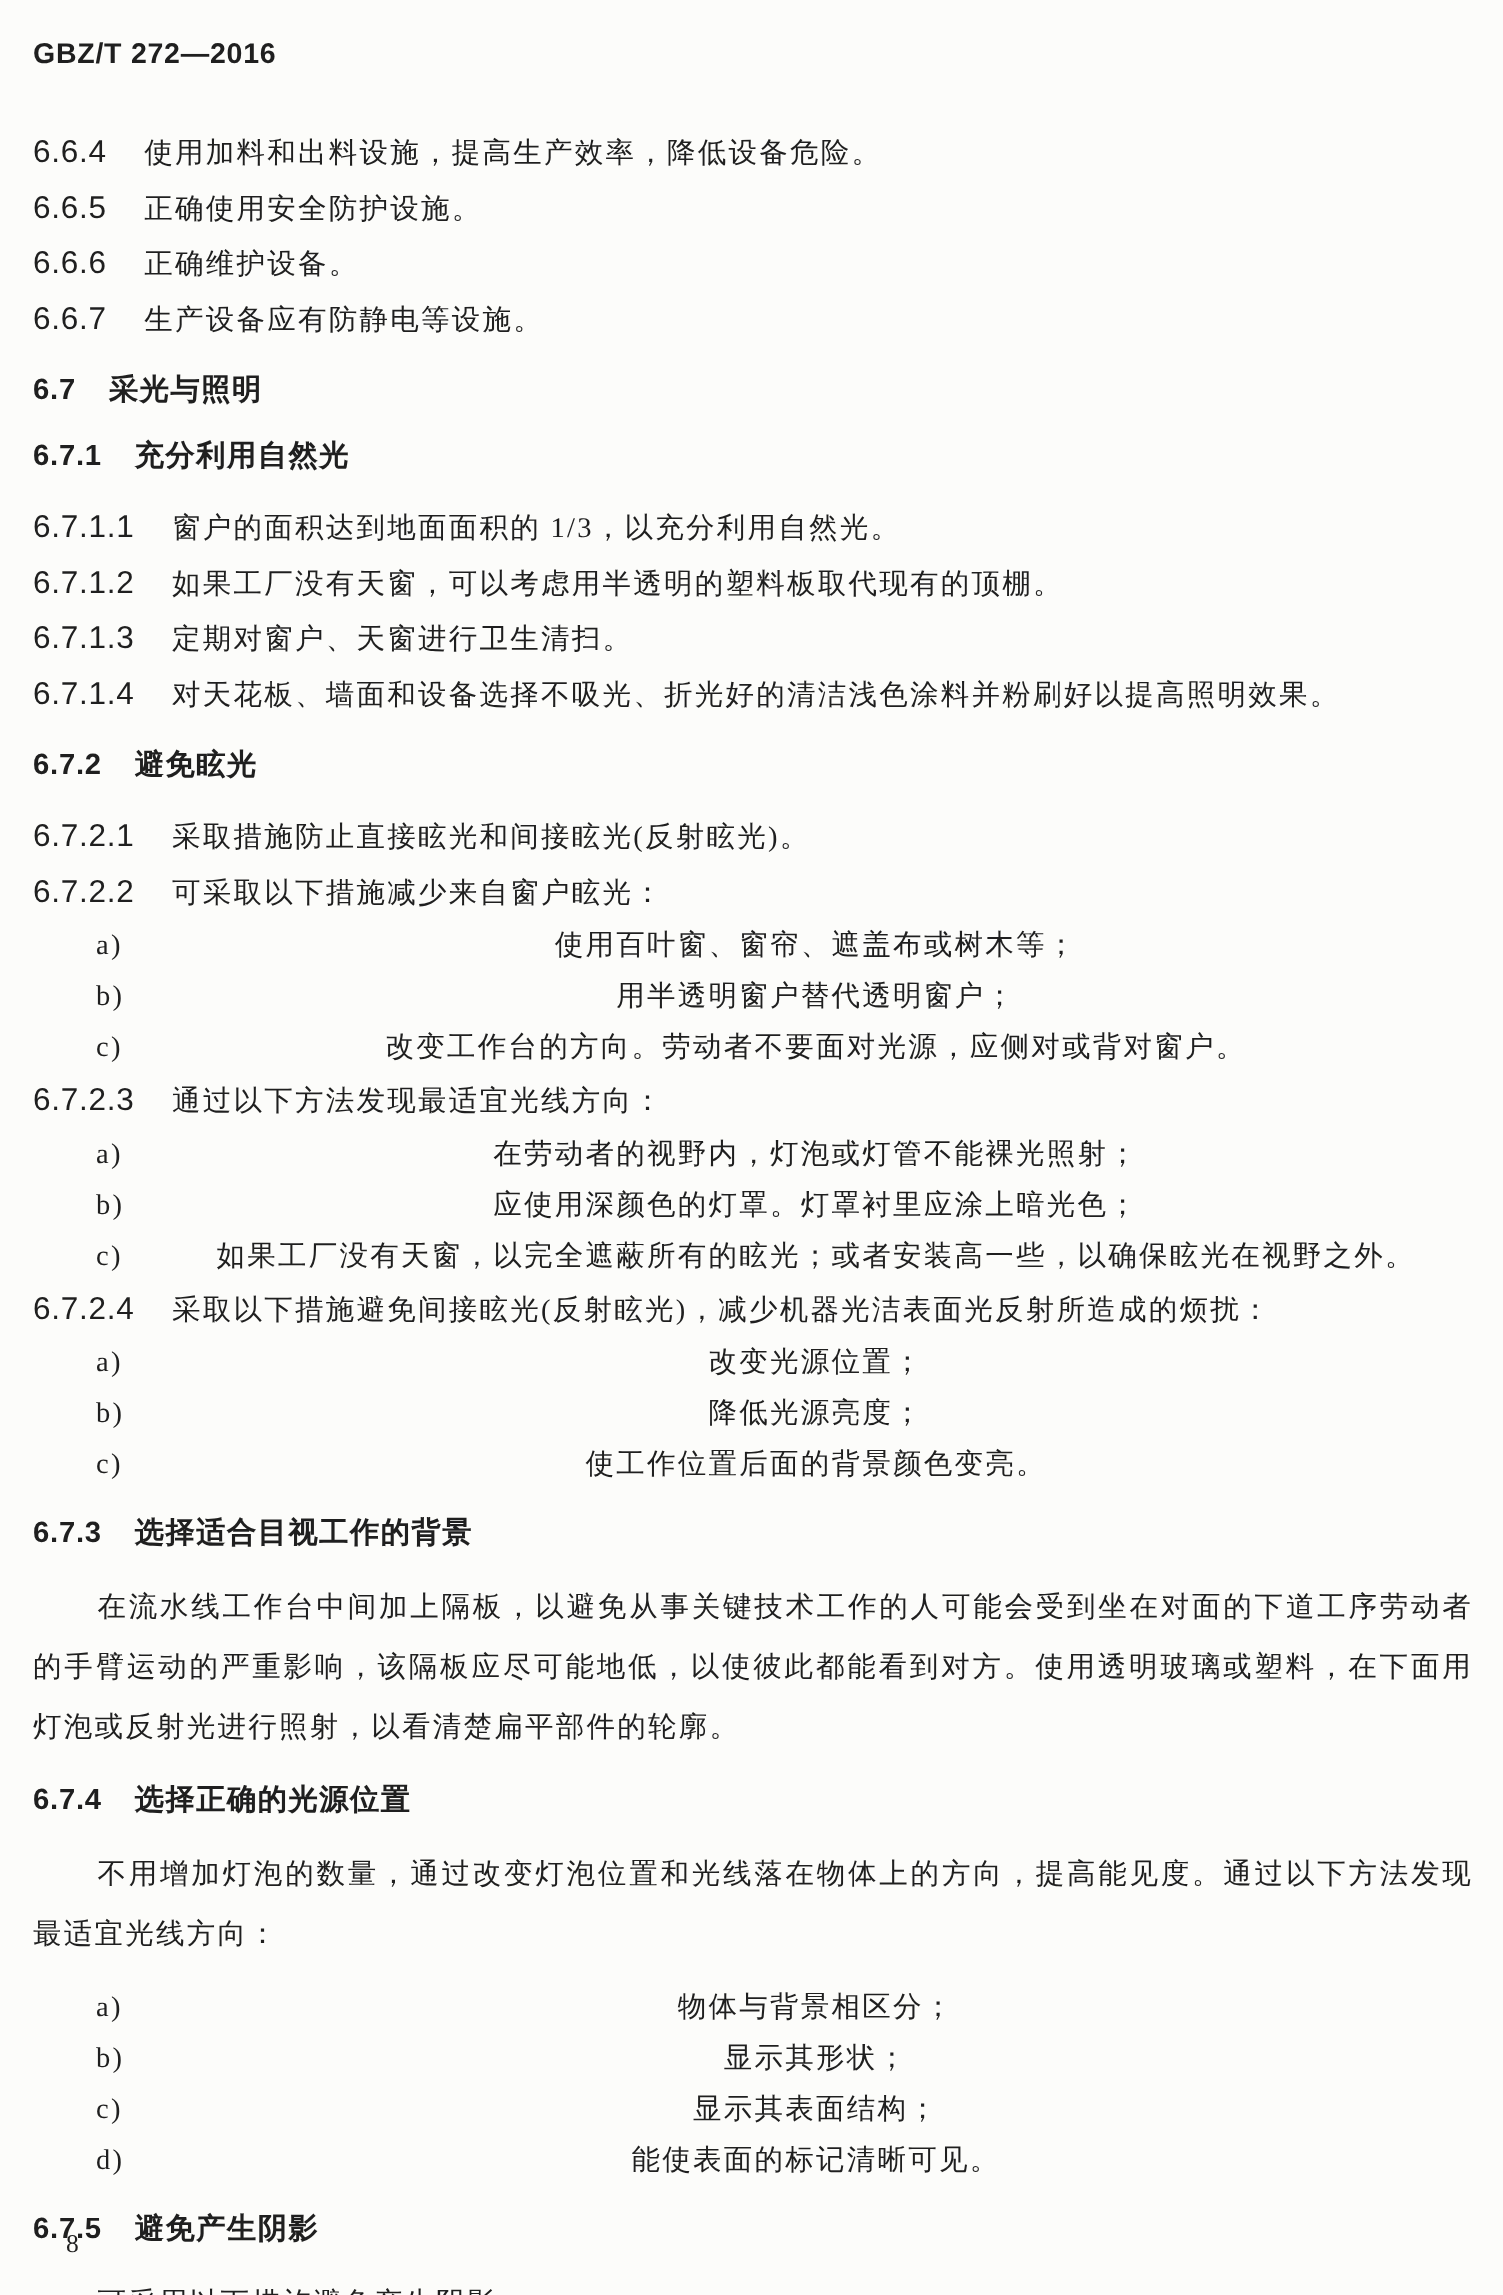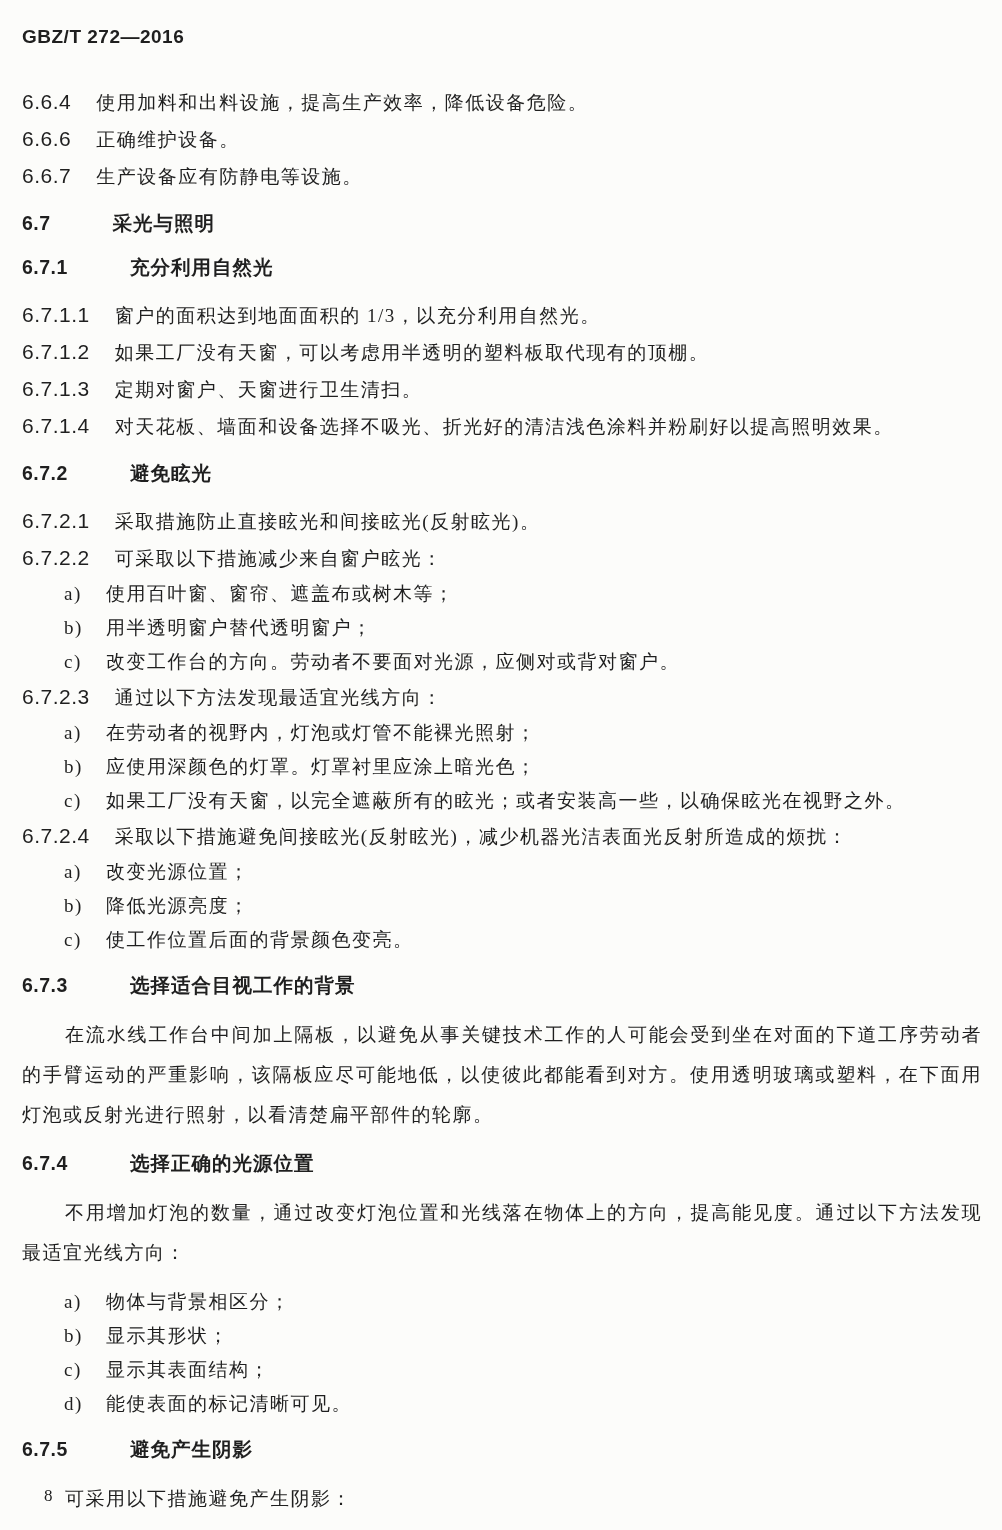--- a/index.html
+++ b/index.html
@@ -39,37 +39,36 @@
   .clause .txt { flex: 1; }
   .heading {
     display: flex;
     align-items: flex-end;
     font-family: "Liberation Sans", "DejaVu Sans", sans-serif;
     font-weight: 700;
     font-size: 19.5px;
     letter-spacing: 1px;
     line-height: 28px;
     margin: 14px 0 16px 0;
-    gap: 40px;
   }
   .heading .num {
     letter-spacing: 0.5px;
     margin-right: 22px;
     white-space: nowrap;
   }
   .item {
     display: flex;
     align-items: baseline;
     padding-left: 42px;
     font-size: 19px;
     line-height: 34px;
     letter-spacing: 1.5px;
   }
   .item .marker { flex: 0 0 42px; }
-  .item .txt { flex: 1; }
+  .item .txt { flex: 1; text-align: center; }
   .para {
     margin: 6px 0 12px 0;
     font-size: 19px;
     line-height: 40px;
     letter-spacing: 1.5px;
     text-align: justify;
     text-indent: 43px;
   }
   .page-number {
     position: absolute;
@@ -86,20 +85,24 @@
 
   <div class="doc-header">GBZ/T 272—2016</div>
 
   <main>
 
     <div class="clause">
       <span class="num">6.6.4</span>
       <span class="txt">使用加料和出料设施，提高生产效率，降低设备危险。</span>
     </div>
     <div class="clause">
+      <span class="num">6.6.5</span>
+      <span class="txt">正确使用安全防护设施。</span>
+    </div>
+    <div class="clause">
       <span class="num">6.6.6</span>
       <span class="txt">正确维护设备。</span>
     </div>
     <div class="clause">
       <span class="num">6.6.7</span>
       <span class="txt">生产设备应有防静电等设施。</span>
     </div>
 
     <div class="heading">
       <span class="num">6.7</span>

